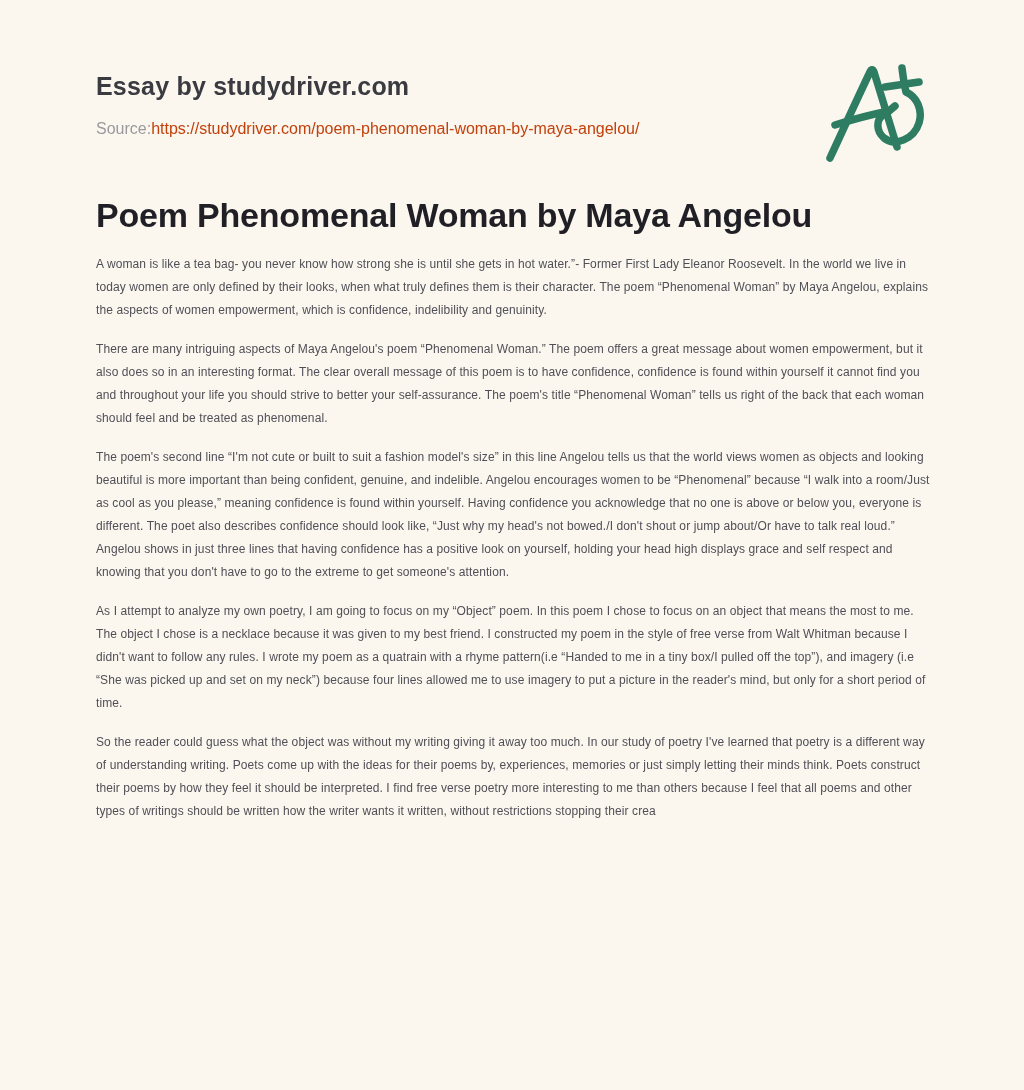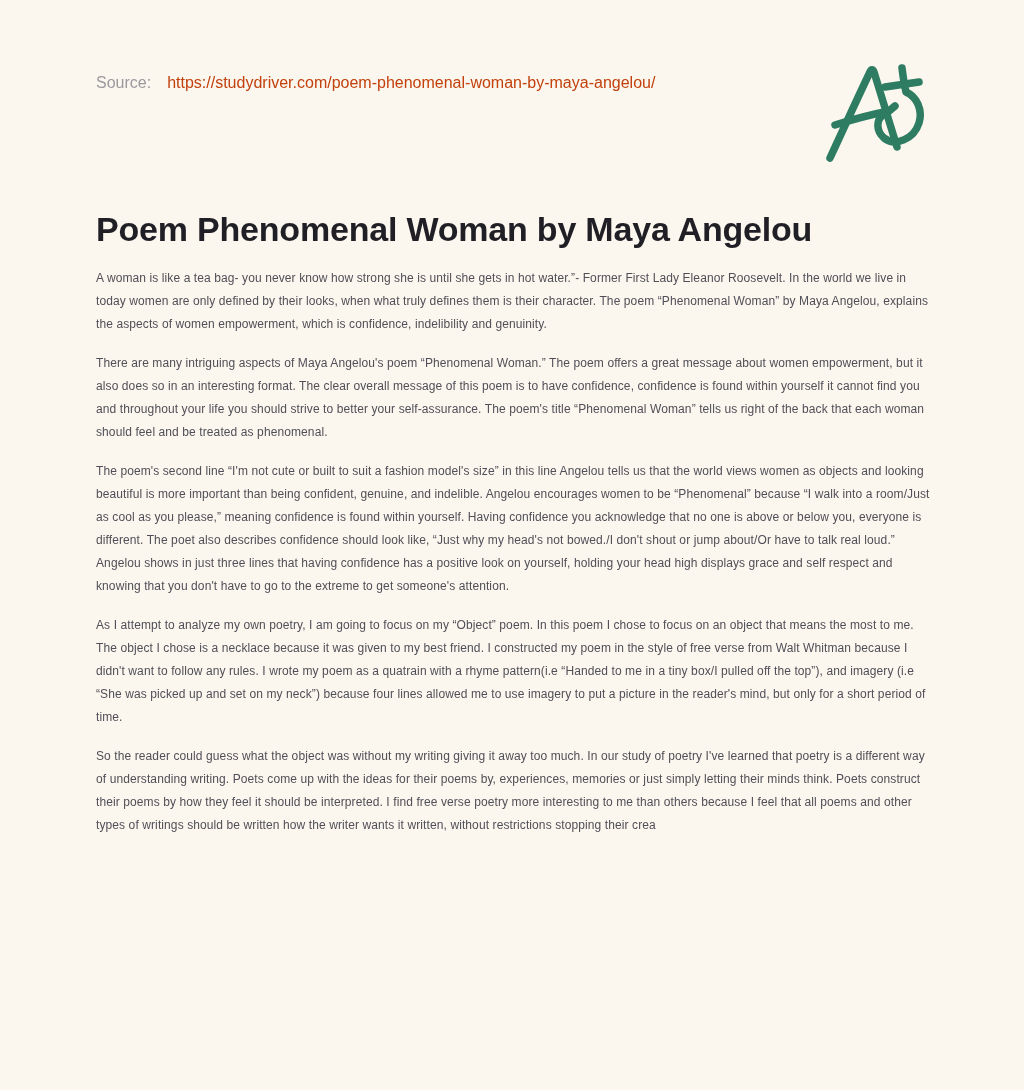--- a/index.html
+++ b/index.html
@@ -25,36 +25,36 @@
     color: #3A3A41;
     letter-spacing: 0.2px;
     margin-bottom: 17px;
   }
   .source-line {
     font-size: 16px;
     line-height: 1.35;
   }
   .source-label {
     color: #9A999E;
-    margin-right: 16px;
+    margin-right: 0;
   }
   .source-link {
     color: #c2410c;
     text-decoration: none;
     cursor: pointer;
   }
   .logo {
     position: absolute;
     top: 64px;
     right: 98px;
     width: 100px;
     height: 100px;
   }
   .essay-title {
-    margin-top: 116px;
+    margin-top: 56px;
     font-size: 34px;
     font-weight: 700;
     color: #1F1F25;
     letter-spacing: -0.2px;
     margin-bottom: 18px;
   }
   .essay-body p {
     width: 836px;
     font-size: 12px;
     line-height: 23px;
@@ -62,20 +62,21 @@
     letter-spacing: 0.1px;
     margin-bottom: 16px;
   }
 </style>
 </head>
 <body>
 
 <div class="page">
 
   <header>
+    <h1 class="site-heading">Essay by studydriver.com</h1>
     <p class="source-line">
       <span class="source-label">Source:</span><a class="source-link" href="#">https://studydriver.com/poem-phenomenal-woman-by-maya-angelou/</a>
     </p>
     <div class="logo">
       <svg viewBox="0 0 100 100" width="100" height="100" aria-hidden="true">
         <g fill="none" stroke="#2E7D63" stroke-width="7.5" stroke-linecap="round" stroke-linejoin="round">
           <path d="M 76,4 C 77,12 78,20 80,28 C 91,33 97,46 93,59 C 88,75 69,83 58,74 C 50,67 50,56 57,51"></path>
           <path d="M 59,23 L 93,18"></path>
           <path d="M 4,94 C 18,64 31,35 44,8 C 45,5 47,5 48,8 L 71,83"></path>
           <path d="M 9,61 C 28,55 48,50 63,47 L 69,42"></path>

